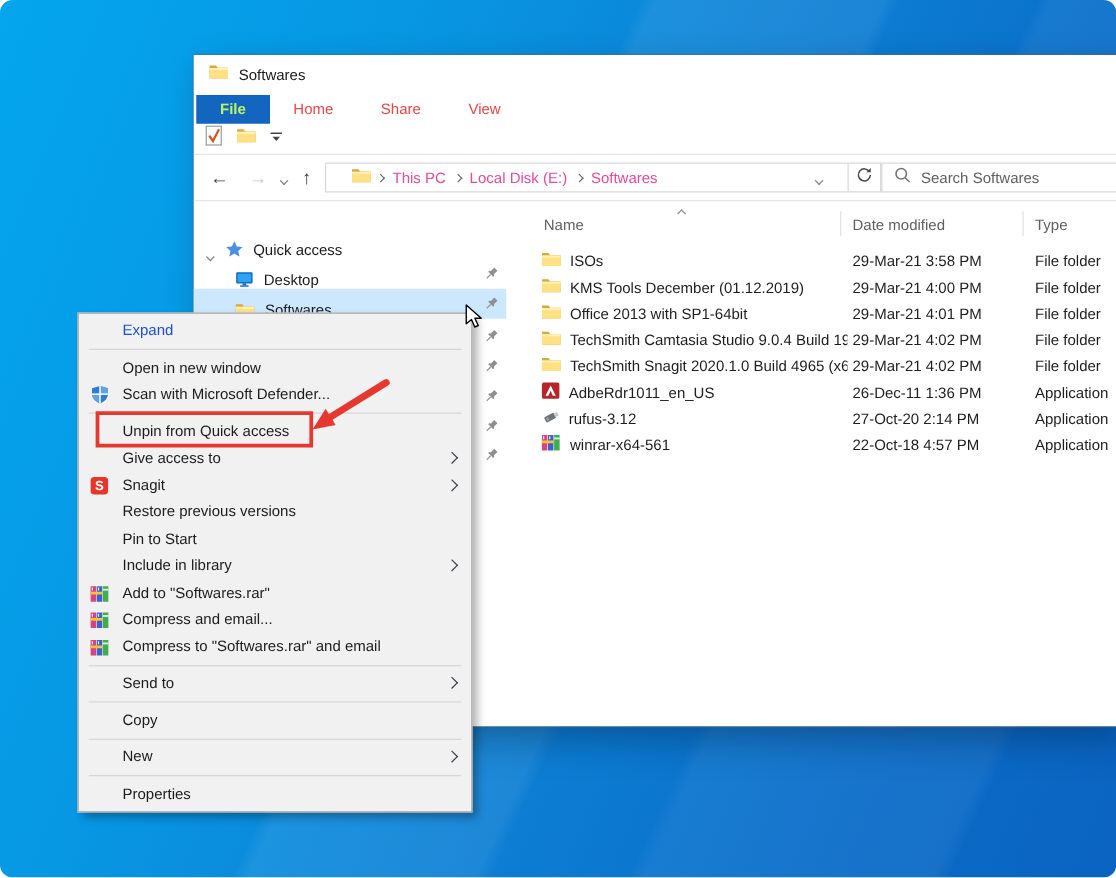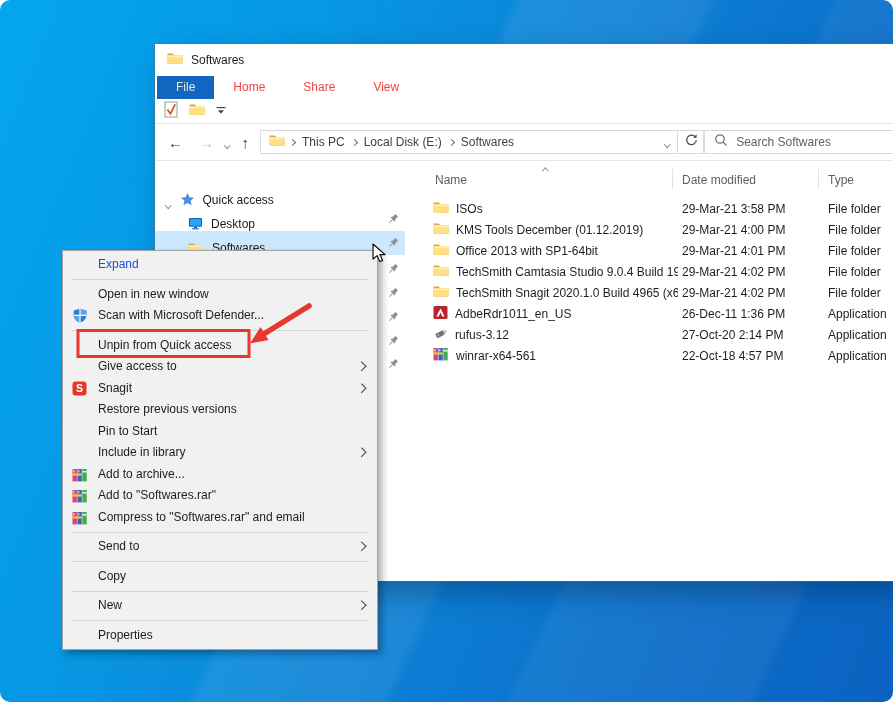--- a/index.html
+++ b/index.html
@@ -14,33 +14,33 @@
 
   
   .window { position:absolute; left:155px; top:44px; width:739px; height:537px; background:#fff;
     box-shadow:0 0 0 1px rgba(90,105,120,.45), 8px 12px 26px rgba(0,25,60,.35); z-index:1; }
 
   .titlebar { height:32px; display:flex; align-items:center; padding-left:12px; }
   .tb-title { margin-left:8px; font-size:12px; color:#1b1b1b; }
 
   .tabs { height:23px; display:flex; padding-left:2px; }
   .tab { padding:0 19px; line-height:23px; font-size:12px; color:#ef4444; cursor:default; }
-  .tab.active { background:#1366bf; color:#e5e5e5; font-weight:normal; }
+  .tab.active { background:#1366bf; color:#bef264; font-weight:bold; }
 
   .qat { height:25px; border-bottom:1px solid #e5e5e5; display:flex; align-items:center; gap:10px; padding-left:9px; }
   .qat .qbtn { display:flex; align-items:center; }
 
   .addr { height:37px; border-bottom:1px solid #e6e6e6; display:flex; align-items:center; }
   .navbtn { font-size:15px; line-height:1; }
   .nav-back { margin-left:13px; color:#3b3b3b; }
   .nav-fwd  { margin-left:16px; color:#c9c9c9; }
   .nav-dd   { margin-left:11px; }
   .nav-up   { margin-left:12px; color:#3b3b3b; }
   .crumbbox { margin-left:11px; width:452px; height:24px; border:1px solid #d9d9d9; display:flex;
-              align-items:center; padding:0 8px; font-size:12px; color:#404040; background:#fff; }
+              align-items:center; padding:0 20px; font-size:12px; color:#ec4899; background:#fff; }
   .crumb-seg { margin:0 2px; white-space:nowrap; }
   .crumb-caret { margin-left:auto; }
   .refreshbox { width:28px; height:24px; border:1px solid #d9d9d9; border-left:none;
                 display:flex; align-items:center; justify-content:center; }
   .searchbox { margin-left:auto; margin-right:-1px; width:206px; height:24px; border:1px solid #d9d9d9;
                display:flex; align-items:center; padding-left:9px; gap:8px; }
   .searchbox input { border:none; outline:none; background:transparent; font-family:inherit;
                      font-size:12px; color:#444; width:150px; }
   .searchbox input::placeholder { color:#5f5f5f; opacity:1; }
 
@@ -404,42 +404,42 @@
       <div class="m-item"><span class="mi-icon">
           <svg width="16" height="14" viewBox="0 0 16 14">
             <rect x=".5" y="1" width="4.4" height="12.4" fill="#d8447f"></rect>
             <rect x="5.4" y="1" width="4.4" height="12.4" fill="#3f62c9"></rect>
             <rect x="10.3" y="1" width="4.4" height="12.4" fill="#3fae4e"></rect>
             <rect x=".5" y="5.4" width="9.3" height="2.2" fill="#f4c534"></rect>
             <rect x="10.3" y="3" width="4.4" height="1.5" fill="#fff" opacity=".85"></rect>
             <rect x="1.4" y="2" width="1" height="2.4" fill="#fff" opacity=".9"></rect>
             <rect x="6.3" y="2" width="1" height="2.4" fill="#fff" opacity=".9"></rect>
           </svg>
-        </span><span>Add to archive...</span></div>
-      <div class="m-item"><span class="mi-icon">
-          <svg width="16" height="14" viewBox="0 0 16 14">
-            <rect x=".5" y="1" width="4.4" height="12.4" fill="#d8447f"></rect>
-            <rect x="5.4" y="1" width="4.4" height="12.4" fill="#3f62c9"></rect>
-            <rect x="10.3" y="1" width="4.4" height="12.4" fill="#3fae4e"></rect>
-            <rect x=".5" y="5.4" width="9.3" height="2.2" fill="#f4c534"></rect>
-            <rect x="10.3" y="3" width="4.4" height="1.5" fill="#fff" opacity=".85"></rect>
-            <rect x="1.4" y="2" width="1" height="2.4" fill="#fff" opacity=".9"></rect>
-            <rect x="6.3" y="2" width="1" height="2.4" fill="#fff" opacity=".9"></rect>
-          </svg>
         </span><span>Add to "Softwares.rar"</span></div>
       <div class="m-item"><span class="mi-icon">
           <svg width="16" height="14" viewBox="0 0 16 14">
             <rect x=".5" y="1" width="4.4" height="12.4" fill="#d8447f"></rect>
             <rect x="5.4" y="1" width="4.4" height="12.4" fill="#3f62c9"></rect>
             <rect x="10.3" y="1" width="4.4" height="12.4" fill="#3fae4e"></rect>
             <rect x=".5" y="5.4" width="9.3" height="2.2" fill="#f4c534"></rect>
             <rect x="10.3" y="3" width="4.4" height="1.5" fill="#fff" opacity=".85"></rect>
             <rect x="1.4" y="2" width="1" height="2.4" fill="#fff" opacity=".9"></rect>
             <rect x="6.3" y="2" width="1" height="2.4" fill="#fff" opacity=".9"></rect>
           </svg>
+        </span><span>Compress and email...</span></div>
+      <div class="m-item"><span class="mi-icon">
+          <svg width="16" height="14" viewBox="0 0 16 14">
+            <rect x=".5" y="1" width="4.4" height="12.4" fill="#d8447f"></rect>
+            <rect x="5.4" y="1" width="4.4" height="12.4" fill="#3f62c9"></rect>
+            <rect x="10.3" y="1" width="4.4" height="12.4" fill="#3fae4e"></rect>
+            <rect x=".5" y="5.4" width="9.3" height="2.2" fill="#f4c534"></rect>
+            <rect x="10.3" y="3" width="4.4" height="1.5" fill="#fff" opacity=".85"></rect>
+            <rect x="1.4" y="2" width="1" height="2.4" fill="#fff" opacity=".9"></rect>
+            <rect x="6.3" y="2" width="1" height="2.4" fill="#fff" opacity=".9"></rect>
+          </svg>
         </span><span>Compress to "Softwares.rar" and email</span></div>
       <div class="m-sep"></div>
       <div class="m-item"><span>Send to</span><span class="m-arrow chv right menu"></span></div>
       <div class="m-sep"></div>
       <div class="m-item"><span>Copy</span></div>
       <div class="m-sep"></div>
       <div class="m-item"><span>New</span><span class="m-arrow chv right menu"></span></div>
       <div class="m-sep"></div>
       <div class="m-item"><span>Properties</span></div>
     </div>

